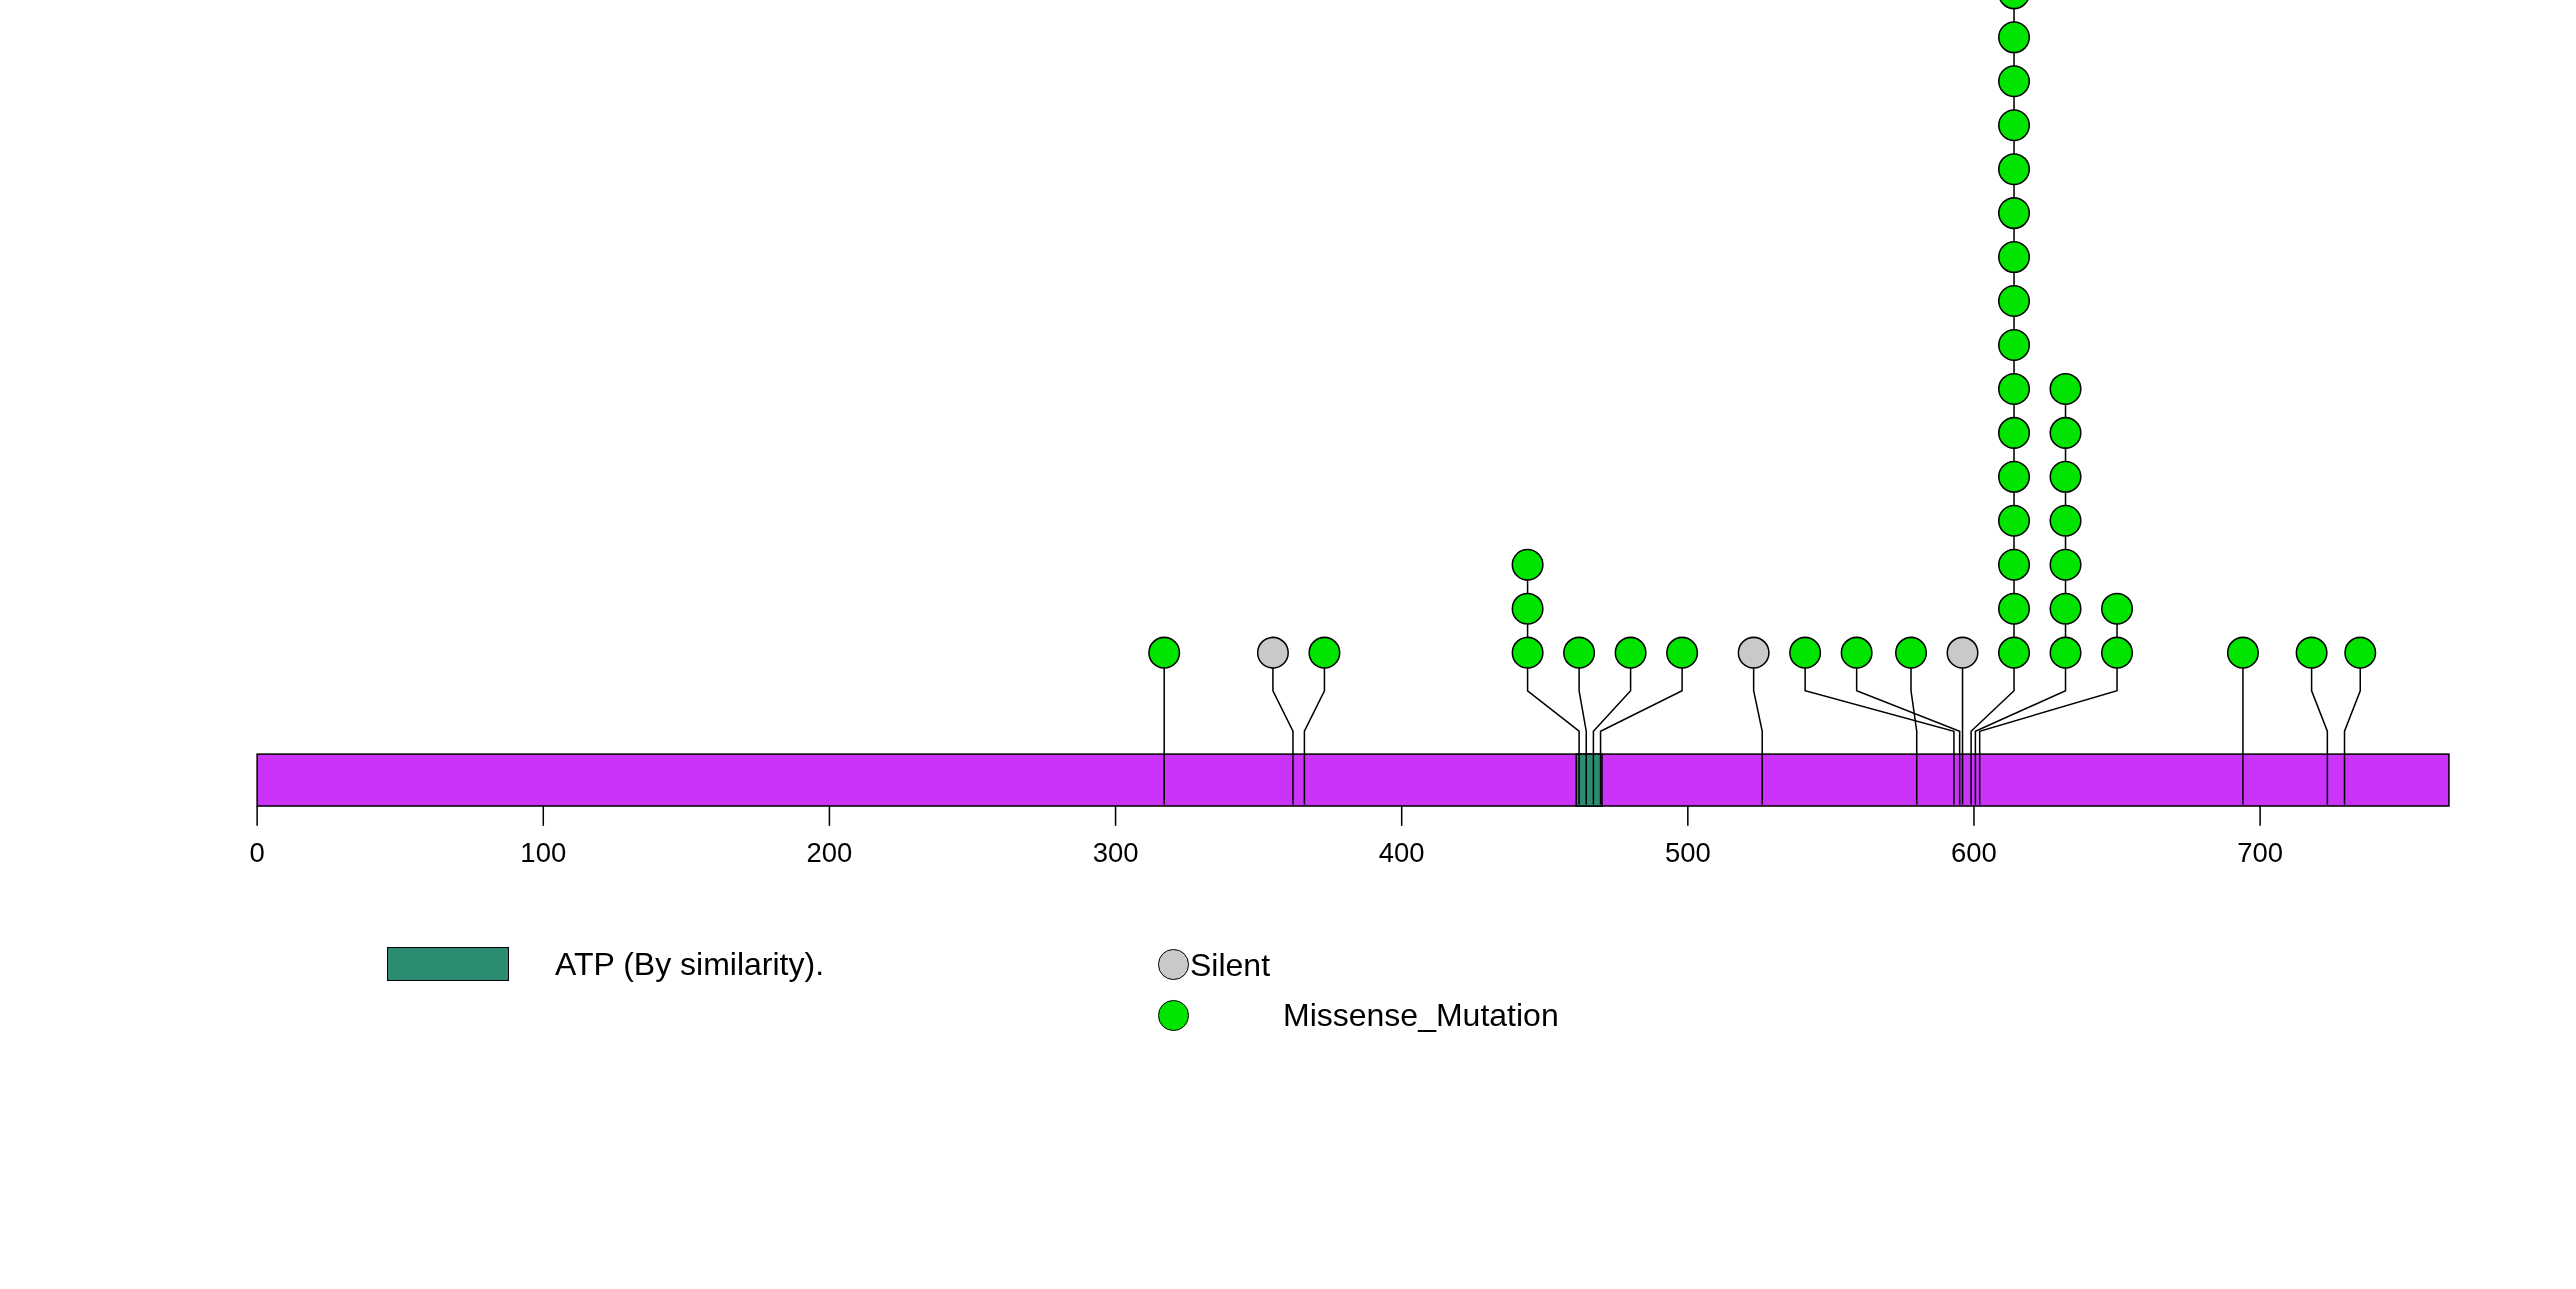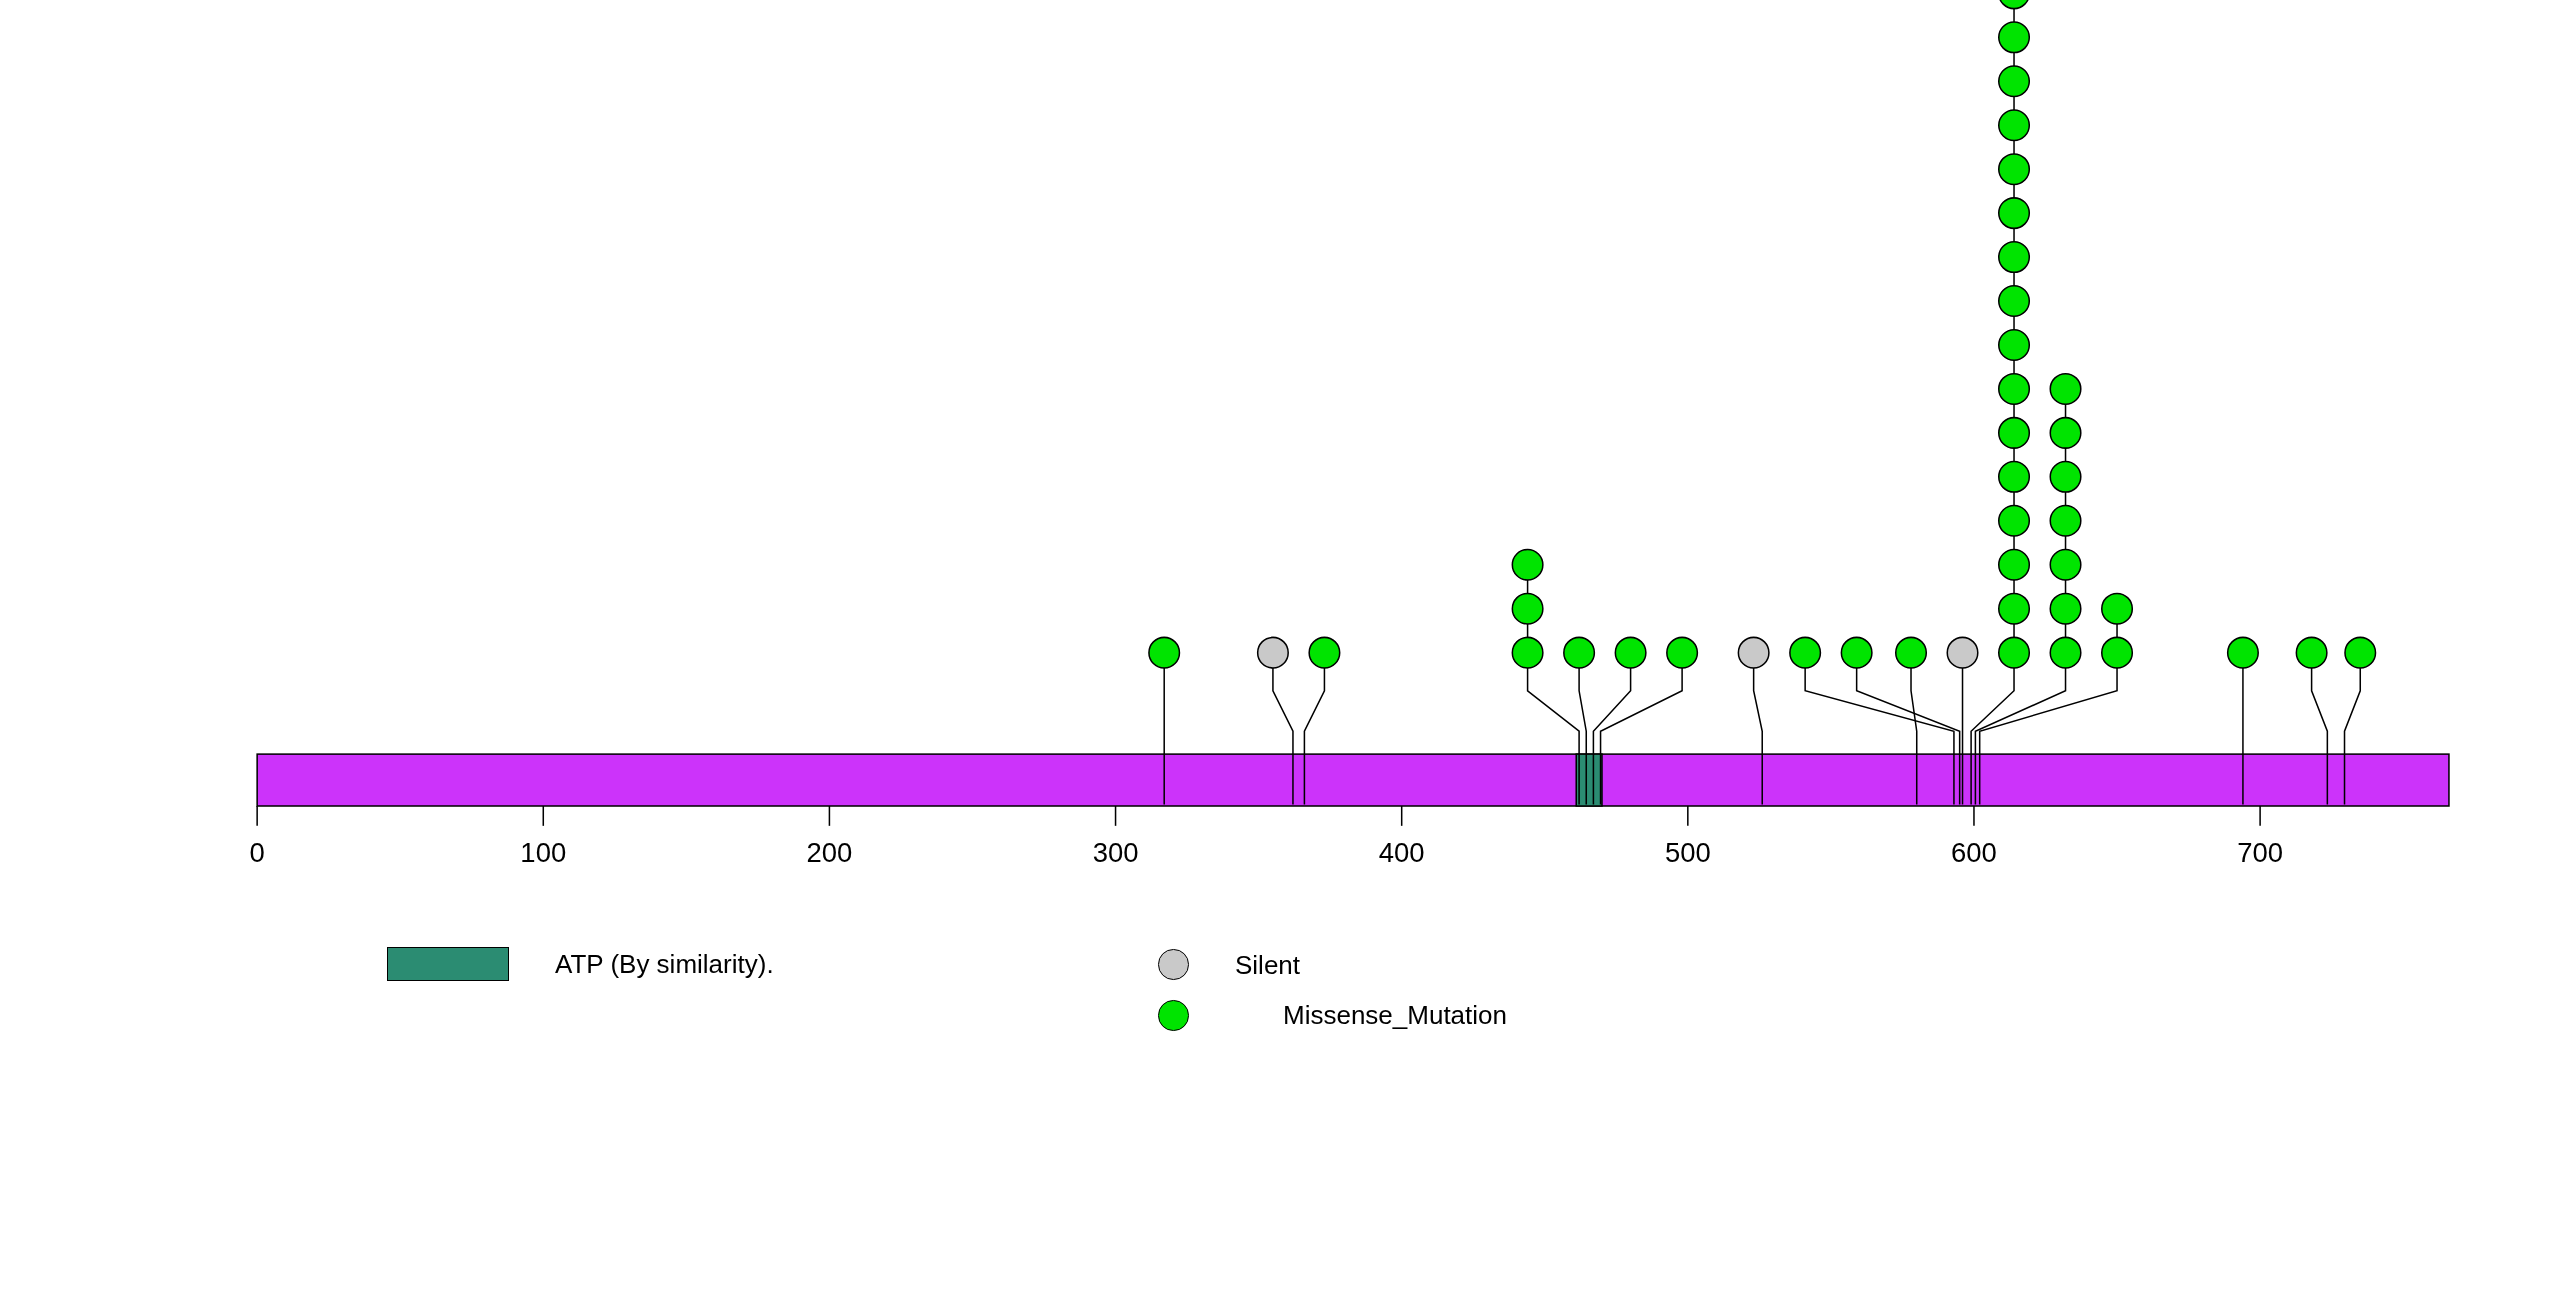--- a/index.html
+++ b/index.html
@@ -38,21 +38,21 @@
   .swatch-circle {
     position: absolute;
     width: 30.5px;
     height: 30.5px;
     border: 1.5px solid #000000;
     border-radius: 50%;
     box-sizing: border-box;
   }
   .legend-text {
     position: absolute;
-    font-size: 26px;
+    font-size: 32px;
     line-height: 34px;
     color: #000000;
     white-space: nowrap;
   }
 </style>
 </head>
 <body>
 
 <div class="fig">
 
@@ -134,19 +134,19 @@
       <circle cx="2774.5" cy="797.4" r="20" fill="#00E400" stroke="#000000" stroke-width="2"></circle>
       <circle cx="2939.5" cy="855" r="20" fill="#00E400" stroke="#000000" stroke-width="2"></circle>
       <circle cx="3029.5" cy="855" r="20" fill="#00E400" stroke="#000000" stroke-width="2"></circle>
       <circle cx="3093.25" cy="855" r="20" fill="#00E400" stroke="#000000" stroke-width="2"></circle>
     </svg>
 
   <span class="swatch-rect" style="left: 387px; top: 947px; background: rgb(43, 140, 114);"></span>
   <span class="legend-text" style="left:555px; top:947px;">ATP (By similarity).</span>
 
   <span class="swatch-circle" style="left: 1158px; top: 949px; background: rgb(201, 201, 201);"></span>
-  <span class="legend-text" style="left:1235px; top:948px;">Silent</span>
+  <span class="legend-text" style="left:1190px; top:948px;">Silent</span>
 
   <span class="swatch-circle" style="left: 1158px; top: 1000px; background: rgb(0, 228, 0);"></span>
   <span class="legend-text" style="left:1283px; top:998px;">Missense_Mutation</span>
 
 </div>
 
 
 </body></html>

